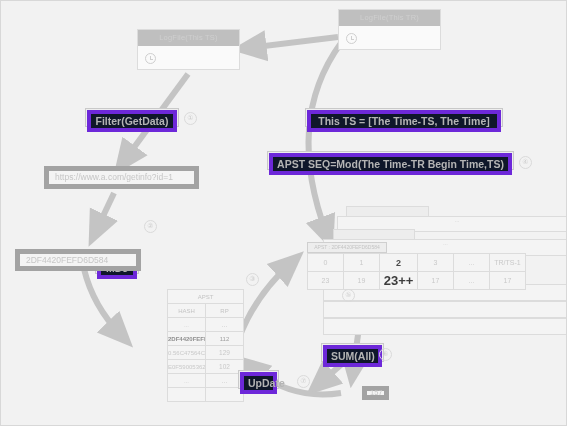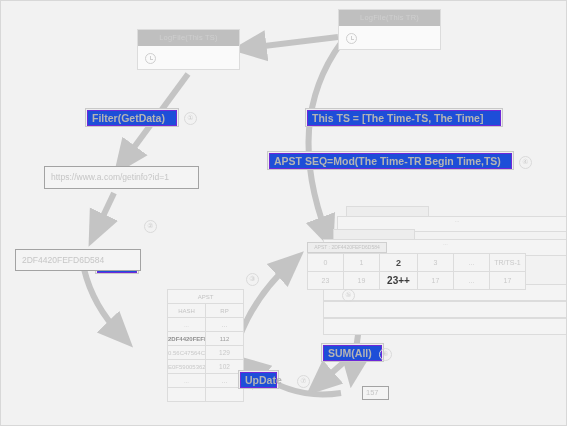--- a/index.html
+++ b/index.html
@@ -50,36 +50,36 @@
 
   
   .oplabel{
     position:absolute;
     background:#eeeeee;
     border:1px solid #c9c9c9;
     padding:1px;
     box-sizing:border-box;
   }
   .oplabel .inner{
-    border:1px solid #6d28d9;
-    background:#1d4ed8;
+    border:4px solid #6d28d9;
+    background:#0f172a;
     color:#b4b4b4;
     font-size:10px;
     line-height:14px;
-    text-align:left;
+    text-align:center;
     white-space:nowrap;
     padding:0 4px;
   }
   .oplabel.big .inner{font-size:10.5px;font-weight:bold;}
 
   
   .valbox{
     position:absolute;
     background:#f4f4f4;
-    border:1px solid #a3a3a3;
+    border:5px solid #a3a3a3;
     color:#c6c6c6;
     font-size:8.5px;
     line-height:1;
     display:flex;align-items:center;
     padding-left:6px;
     box-sizing:border-box;
     white-space:nowrap;
   }
 
   
@@ -116,21 +116,21 @@
   #apst-table td,#apst-table th{height:13px;}
   #apst-table .ttitle{font-size:6px;color:#c4c4c4;}
   #apst-table .hdr{font-size:6px;color:#c4c4c4;}
   #apst-table .hashcell{font-size:6px;}
   #apst-table .strong{color:#8f8f8f;font-weight:bold;font-size:6px;}
   #apst-table .rpstrong{color:#9f9f9f;font-size:6px;}
 
   
   #seq-table td{height:17px;font-size:7px;}
   #seq-table td.accent{color:#4a4a4a;font-weight:bold;font-size:9px;}
-  #seq-table td.accent2{color:#3c3c3c;font-weight:bold;font-size:10px;}
+  #seq-table td.accent2{color:#3c3c3c;font-weight:bold;font-size:13px;}
 
   .stackbox{
     position:absolute;
     background:#f4f4f4;
     border:1px solid #dcdcdc;
     box-sizing:border-box;
     color:#cfcfcf;
     font-size:6px;
     text-align:center;
   }

